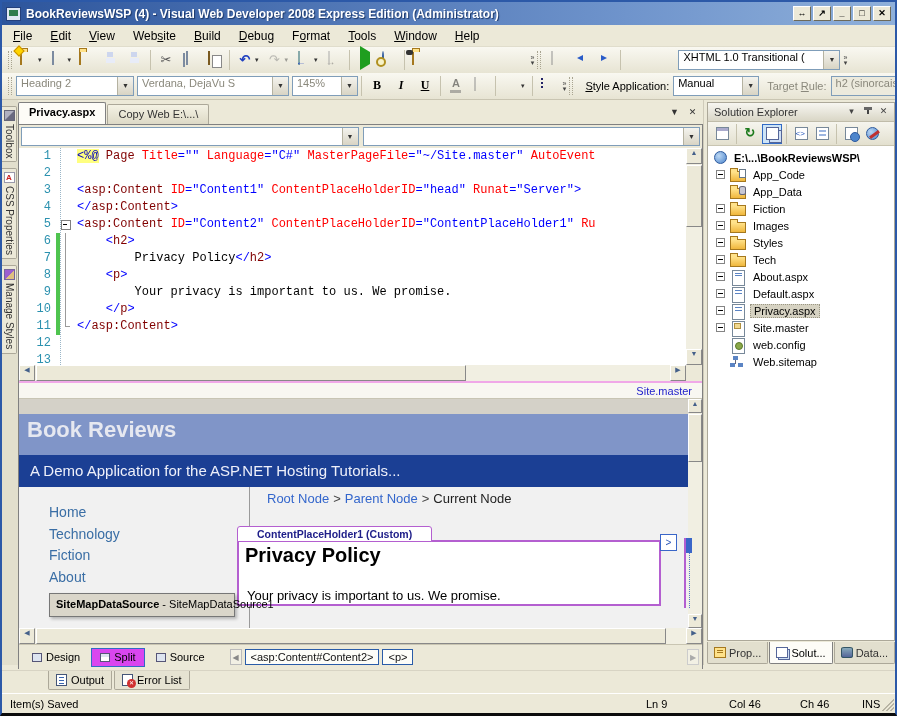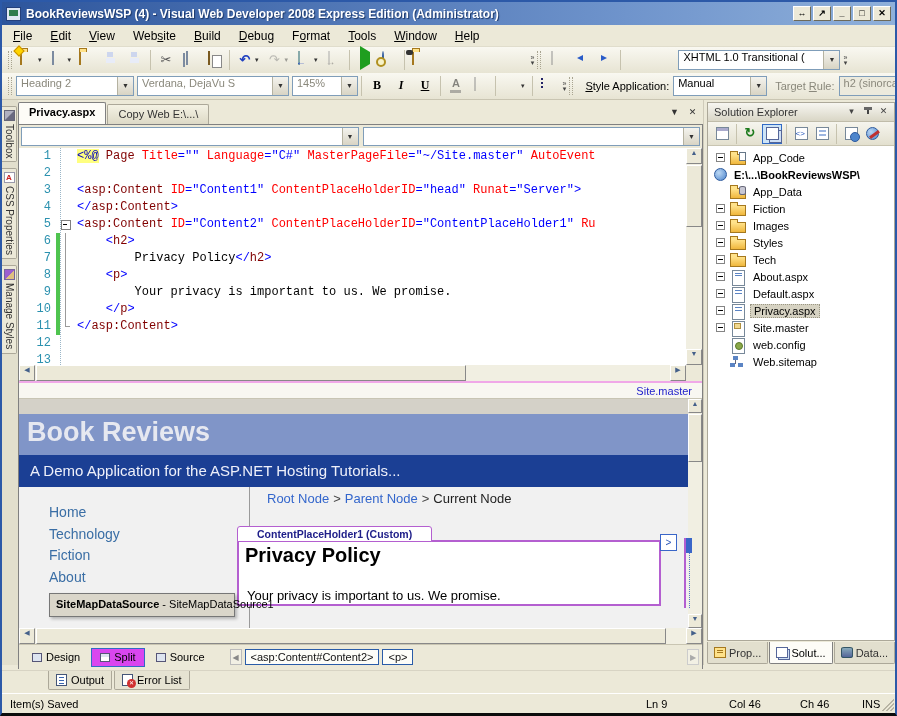--- a/index.html
+++ b/index.html
@@ -122,21 +122,21 @@
   .sbbtn{position:absolute;background:#ece9d8;border:1px solid;border-color:#fff #888 #888 #fff;color:#44608a;font-size:7px;text-align:center;}
   .sbthumb{position:absolute;background:#ece9d8;border:1px solid;border-color:#fff #888 #888 #fff;}
   #vscroll1{position:absolute;right:0;top:23px;width:16px;height:217px;}
   #hscroll1{position:absolute;left:0;top:240px;right:16px;height:16px;}
   #corner1{position:absolute;right:0;top:240px;width:16px;height:16px;background:#ece9d8;}
   
   #masterstrip{position:absolute;left:0;top:256px;right:0;height:18px;background:#f8f7f1;border-top:2px solid #f0a8e8;border-bottom:1px solid #c8c5b4;text-align:right;padding:2px 10px 0 0;color:#2222cc;font-size:11px;}
   
   #design{position:absolute;left:0;top:274px;right:0;height:229px;background:#f1f1f1;overflow:hidden;}
   .d-graytop{position:absolute;left:0;top:0;right:0;height:15px;background:#d4d1c8;}
-  .d-blue{position:absolute;left:0;top:15px;right:14px;height:41px;background:#8095c8;color:#e6e8f0;font-size:27px;font-weight:bold;padding:3px 0 0 8px;white-space:nowrap;overflow:hidden;}
+  .d-blue{position:absolute;left:0;top:15px;right:14px;height:41px;background:#8095c8;color:#e6e8f0;font-size:22px;font-weight:bold;padding:3px 0 0 8px;white-space:nowrap;overflow:hidden;}
   .d-dark{position:absolute;left:0;top:56px;right:14px;height:32px;background:#1b3f94;color:#eef0fa;font-size:15px;padding:7px 0 0 11px;white-space:nowrap;overflow:hidden;}
   .d-divider{position:absolute;left:230px;top:88px;bottom:0;border-left:1px solid #9a9a9a;}
   #breadcrumb{position:absolute;left:248px;top:92px;font-size:13px;white-space:nowrap;}
   #breadcrumb .bc-link{color:#3366cc;}
   #breadcrumb .bc-cur{color:#222;}
   #breadcrumb .bc-sep{color:#444;margin:0 4px;}
   #dnav{position:absolute;left:30px;top:103px;font-size:14px;}
   #dnav .navlink{display:block;color:#3a6ea5;line-height:21.5px;}
   #cplabel{position:absolute;left:218px;top:127px;background:#fff;border:1px solid #b45fd0;border-radius:3px 3px 0 0;color:#20208a;font-size:10.5px;padding:1px 19px;z-index:3;font-weight:bold;}
   #pbox{position:absolute;left:218px;top:141px;width:424px;height:66px;background:#fff;border:2px solid #b45fd0;z-index:2;}
@@ -390,21 +390,21 @@
         <span class="tbbtn">
           <span class="icn"><span class="ic-list"></span></span>
         </span>
       </span>
     <span class="ovf">
         <span>»</span>
         <span>▾</span>
       </span>
     <span class="grip"></span>
     <span class="tblabel" id="salabel"><u>S</u>tyle Application:</span>
-    <span class="combo" style="width:94px;">
+    <span class="combo" style="width:86px;">
       <span>Manual</span>
       <span class="arrow">▼</span>
     </span>
     <span class="tblabel gray" id="trlabel">Target <u>R</u>ule:</span>
     <span class="combo disabled" style="width:142px;">
       <span>h2 (sinorcaish-screen.cs</span>
 
     </span>
 
   </div>
@@ -564,30 +564,30 @@
           </span>
           <span class="tbsep"></span>
           <span class="sebtn">
             <span class="se-ic sei-copyweb"></span>
           </span>
           <span class="sebtn">
             <span class="se-ic sei-aspconfig"></span>
           </span>
         </div>
       <div id="setree">
+          <div class="trow root">
+            <span class="ti ti-website"></span>
+            <span class="lbl">E:\...\BookReviewsWSP\</span>
+          </div>
           <div class="trow">
             <span class="plusbox"></span>
             <span class="ti ti-folder-code ti-folder">
               <span class="ov"></span>
             </span>
             <span class="lbl">App_Code</span>
-          </div>
-          <div class="trow root">
-            <span class="ti ti-website"></span>
-            <span class="lbl">E:\...\BookReviewsWSP\</span>
           </div>
           <div class="trow">
             <span class="plusspace"></span>
             <span class="ti ti-folder-data ti-folder">
               <span class="ov"></span>
             </span>
             <span class="lbl">App_Data</span>
           </div>
           <div class="trow">
             <span class="plusbox"></span>

